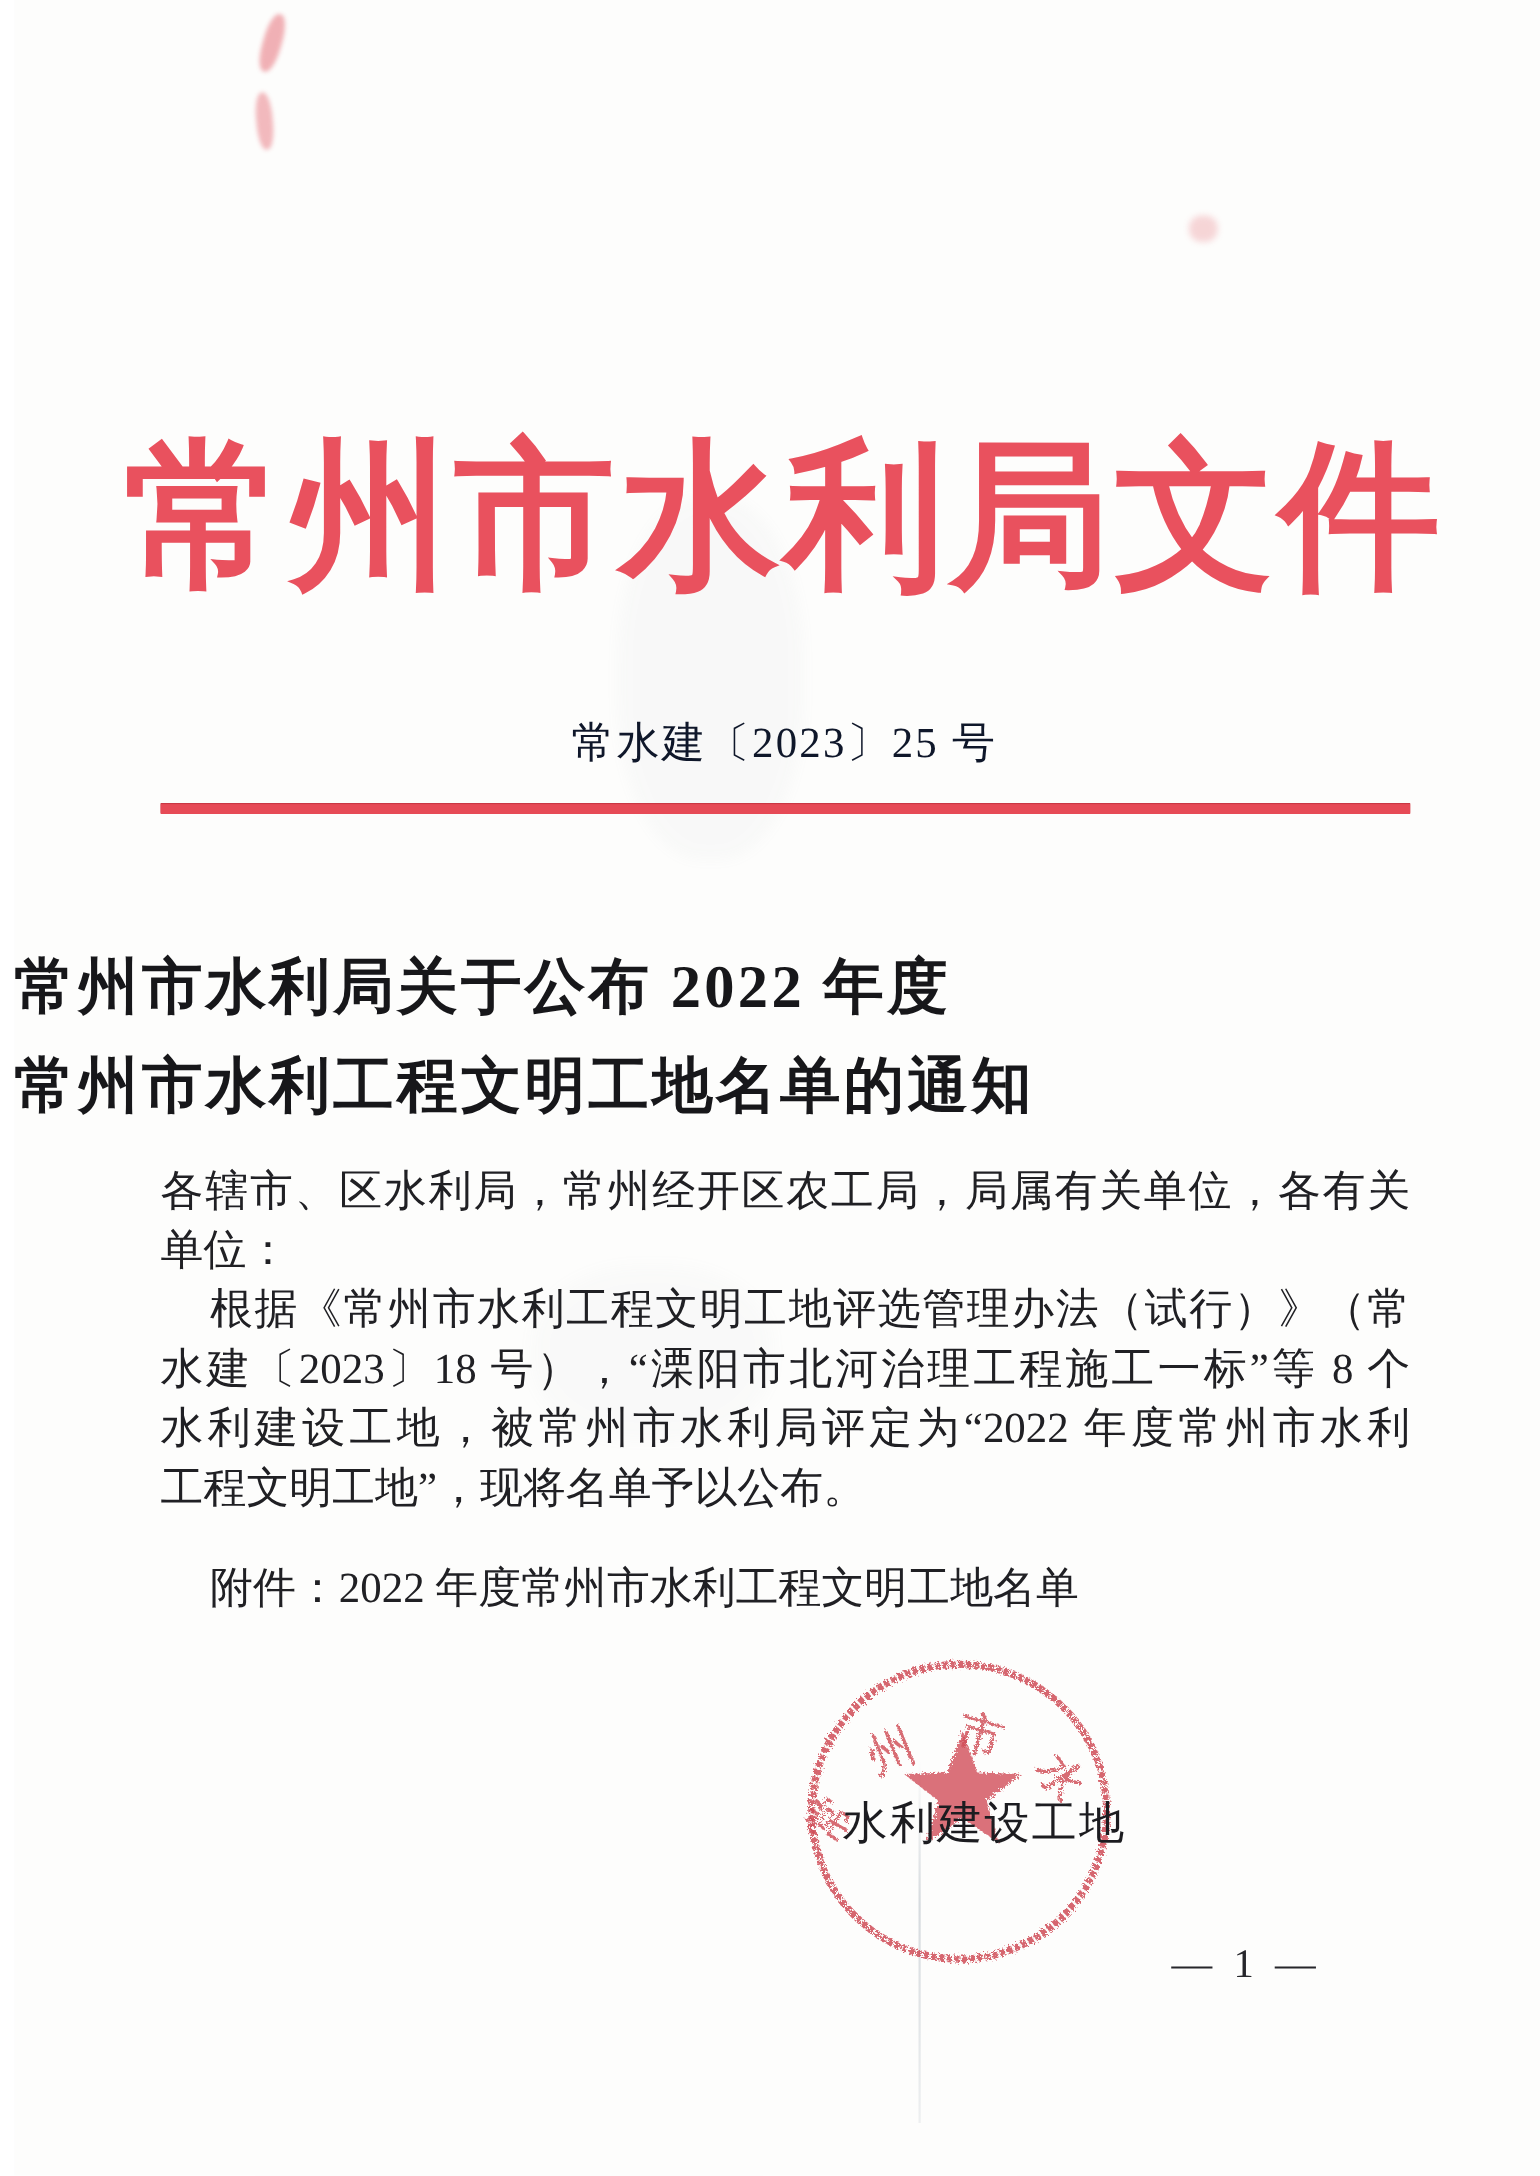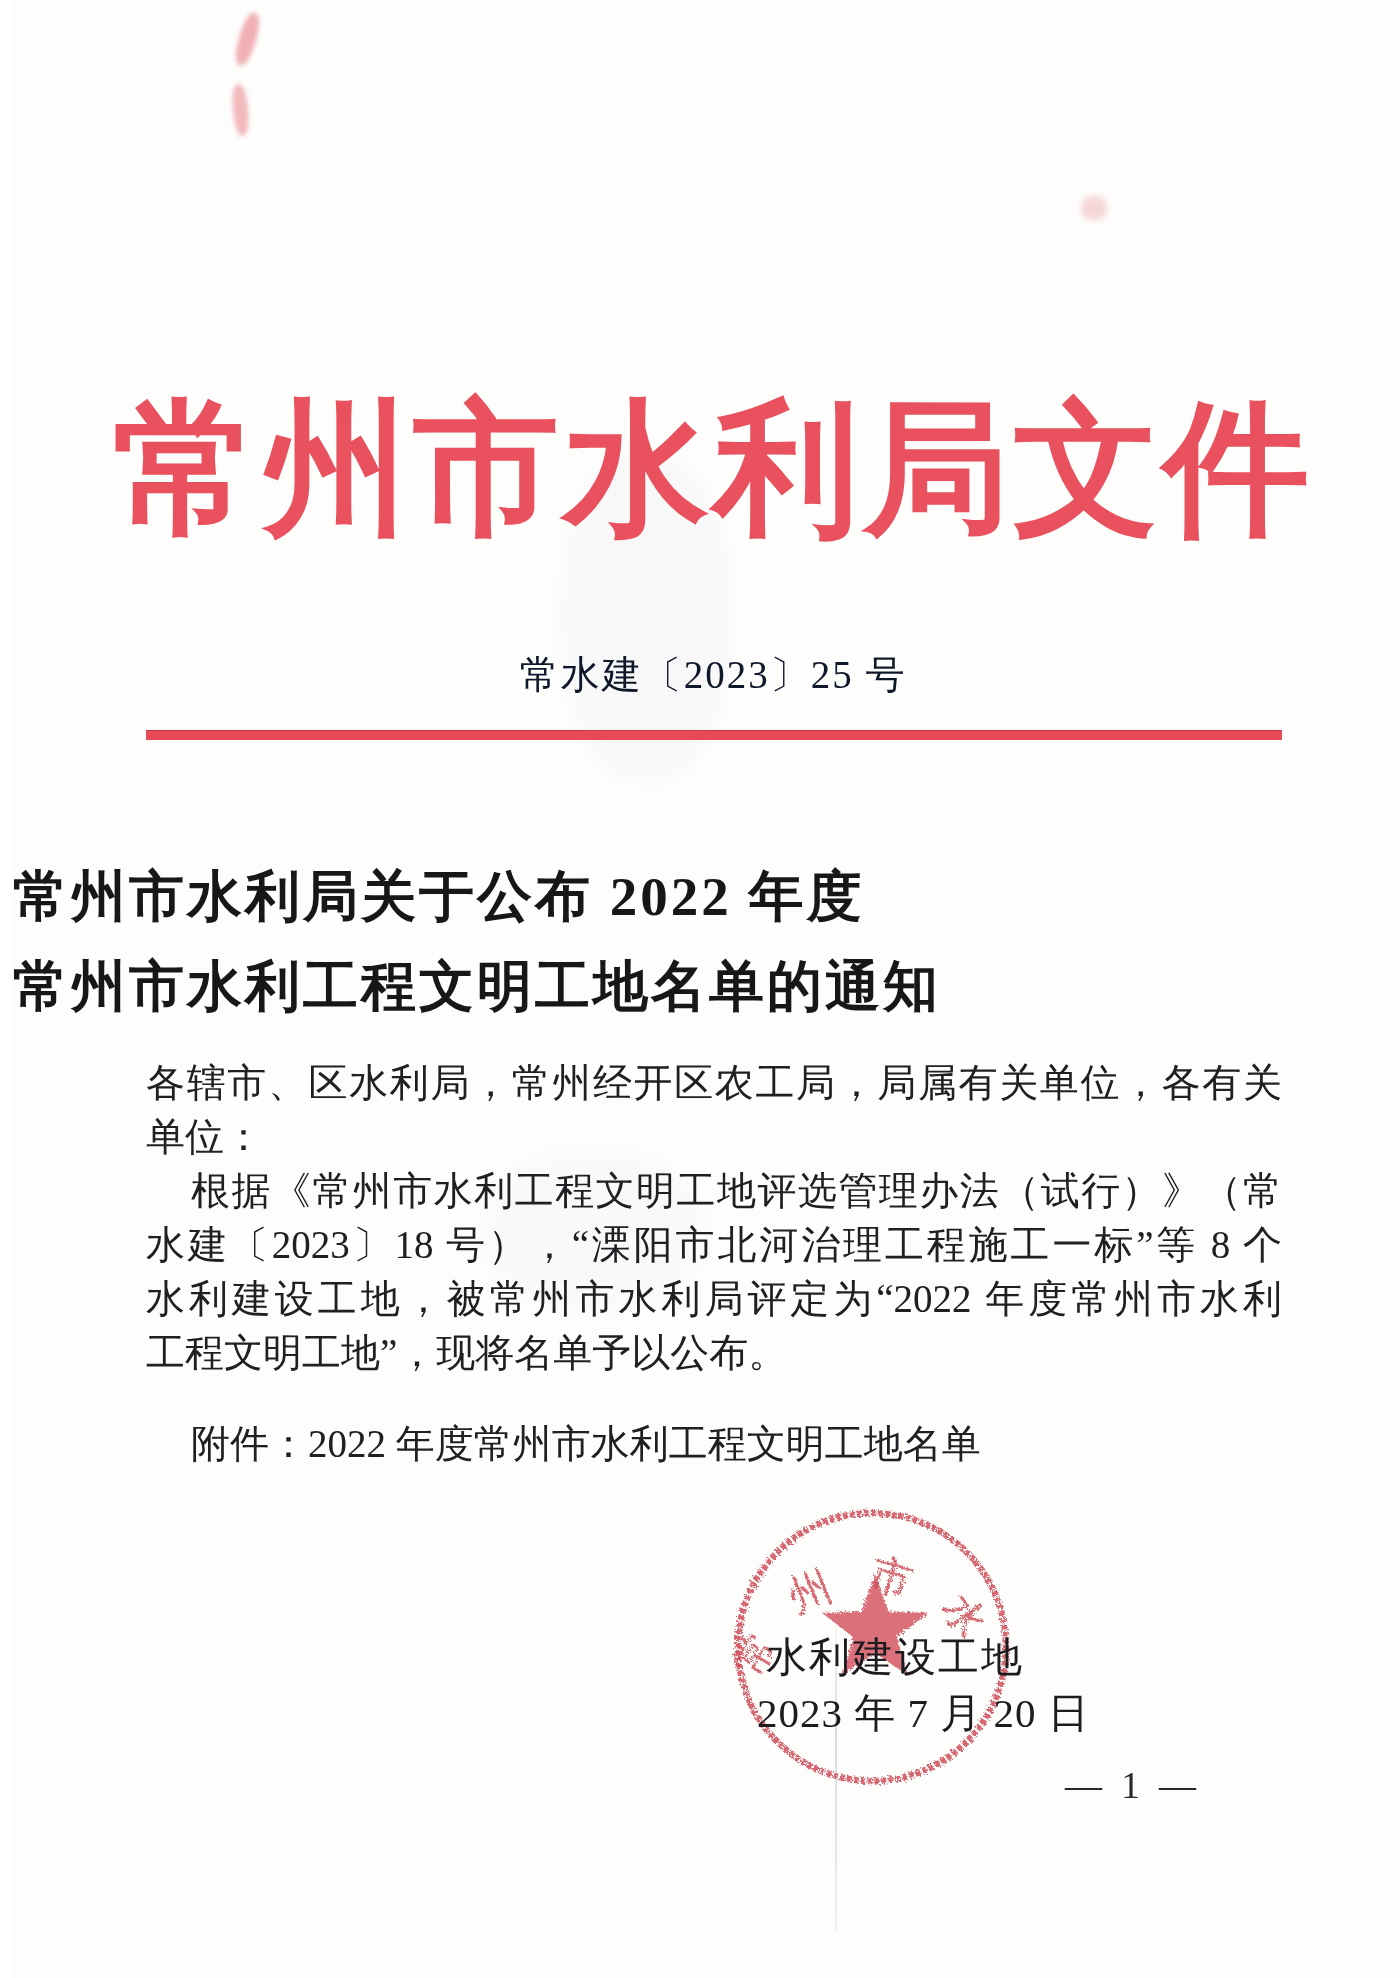--- a/index.html
+++ b/index.html
@@ -118,17 +118,16 @@
     <g filter="url(#grain)">
       <circle cx="143" cy="141" r="134" fill="none" stroke="#c9323f" stroke-width="6.5" stroke-dasharray="5 2" opacity="0.85"></circle>
       <polygon opacity="0.78" fill="#c9323f" points="146,68 159.5,105.4 199.3,106.7 167.9,131.1 178.9,169.3 146,147 113.1,169.3 124.1,131.1 92.7,106.7 132.5,105.4"></polygon>
       <text font-size="42" fill="#c9323f" opacity="0.82" font-family="Liberation Serif, DejaVu Serif, serif" letter-spacing="32">
         <textPath href="#sealArc" startOffset="22">常州市水利局</textPath>
       </text>
     </g>
   </svg>
 
   <div class="signature">水利建设工地</div>
-  <div class="date-line">2023 年 7 月 20 日</div>
 
   <div class="page-number">— 1 —</div>
 
 </div>
 
 </body></html>

